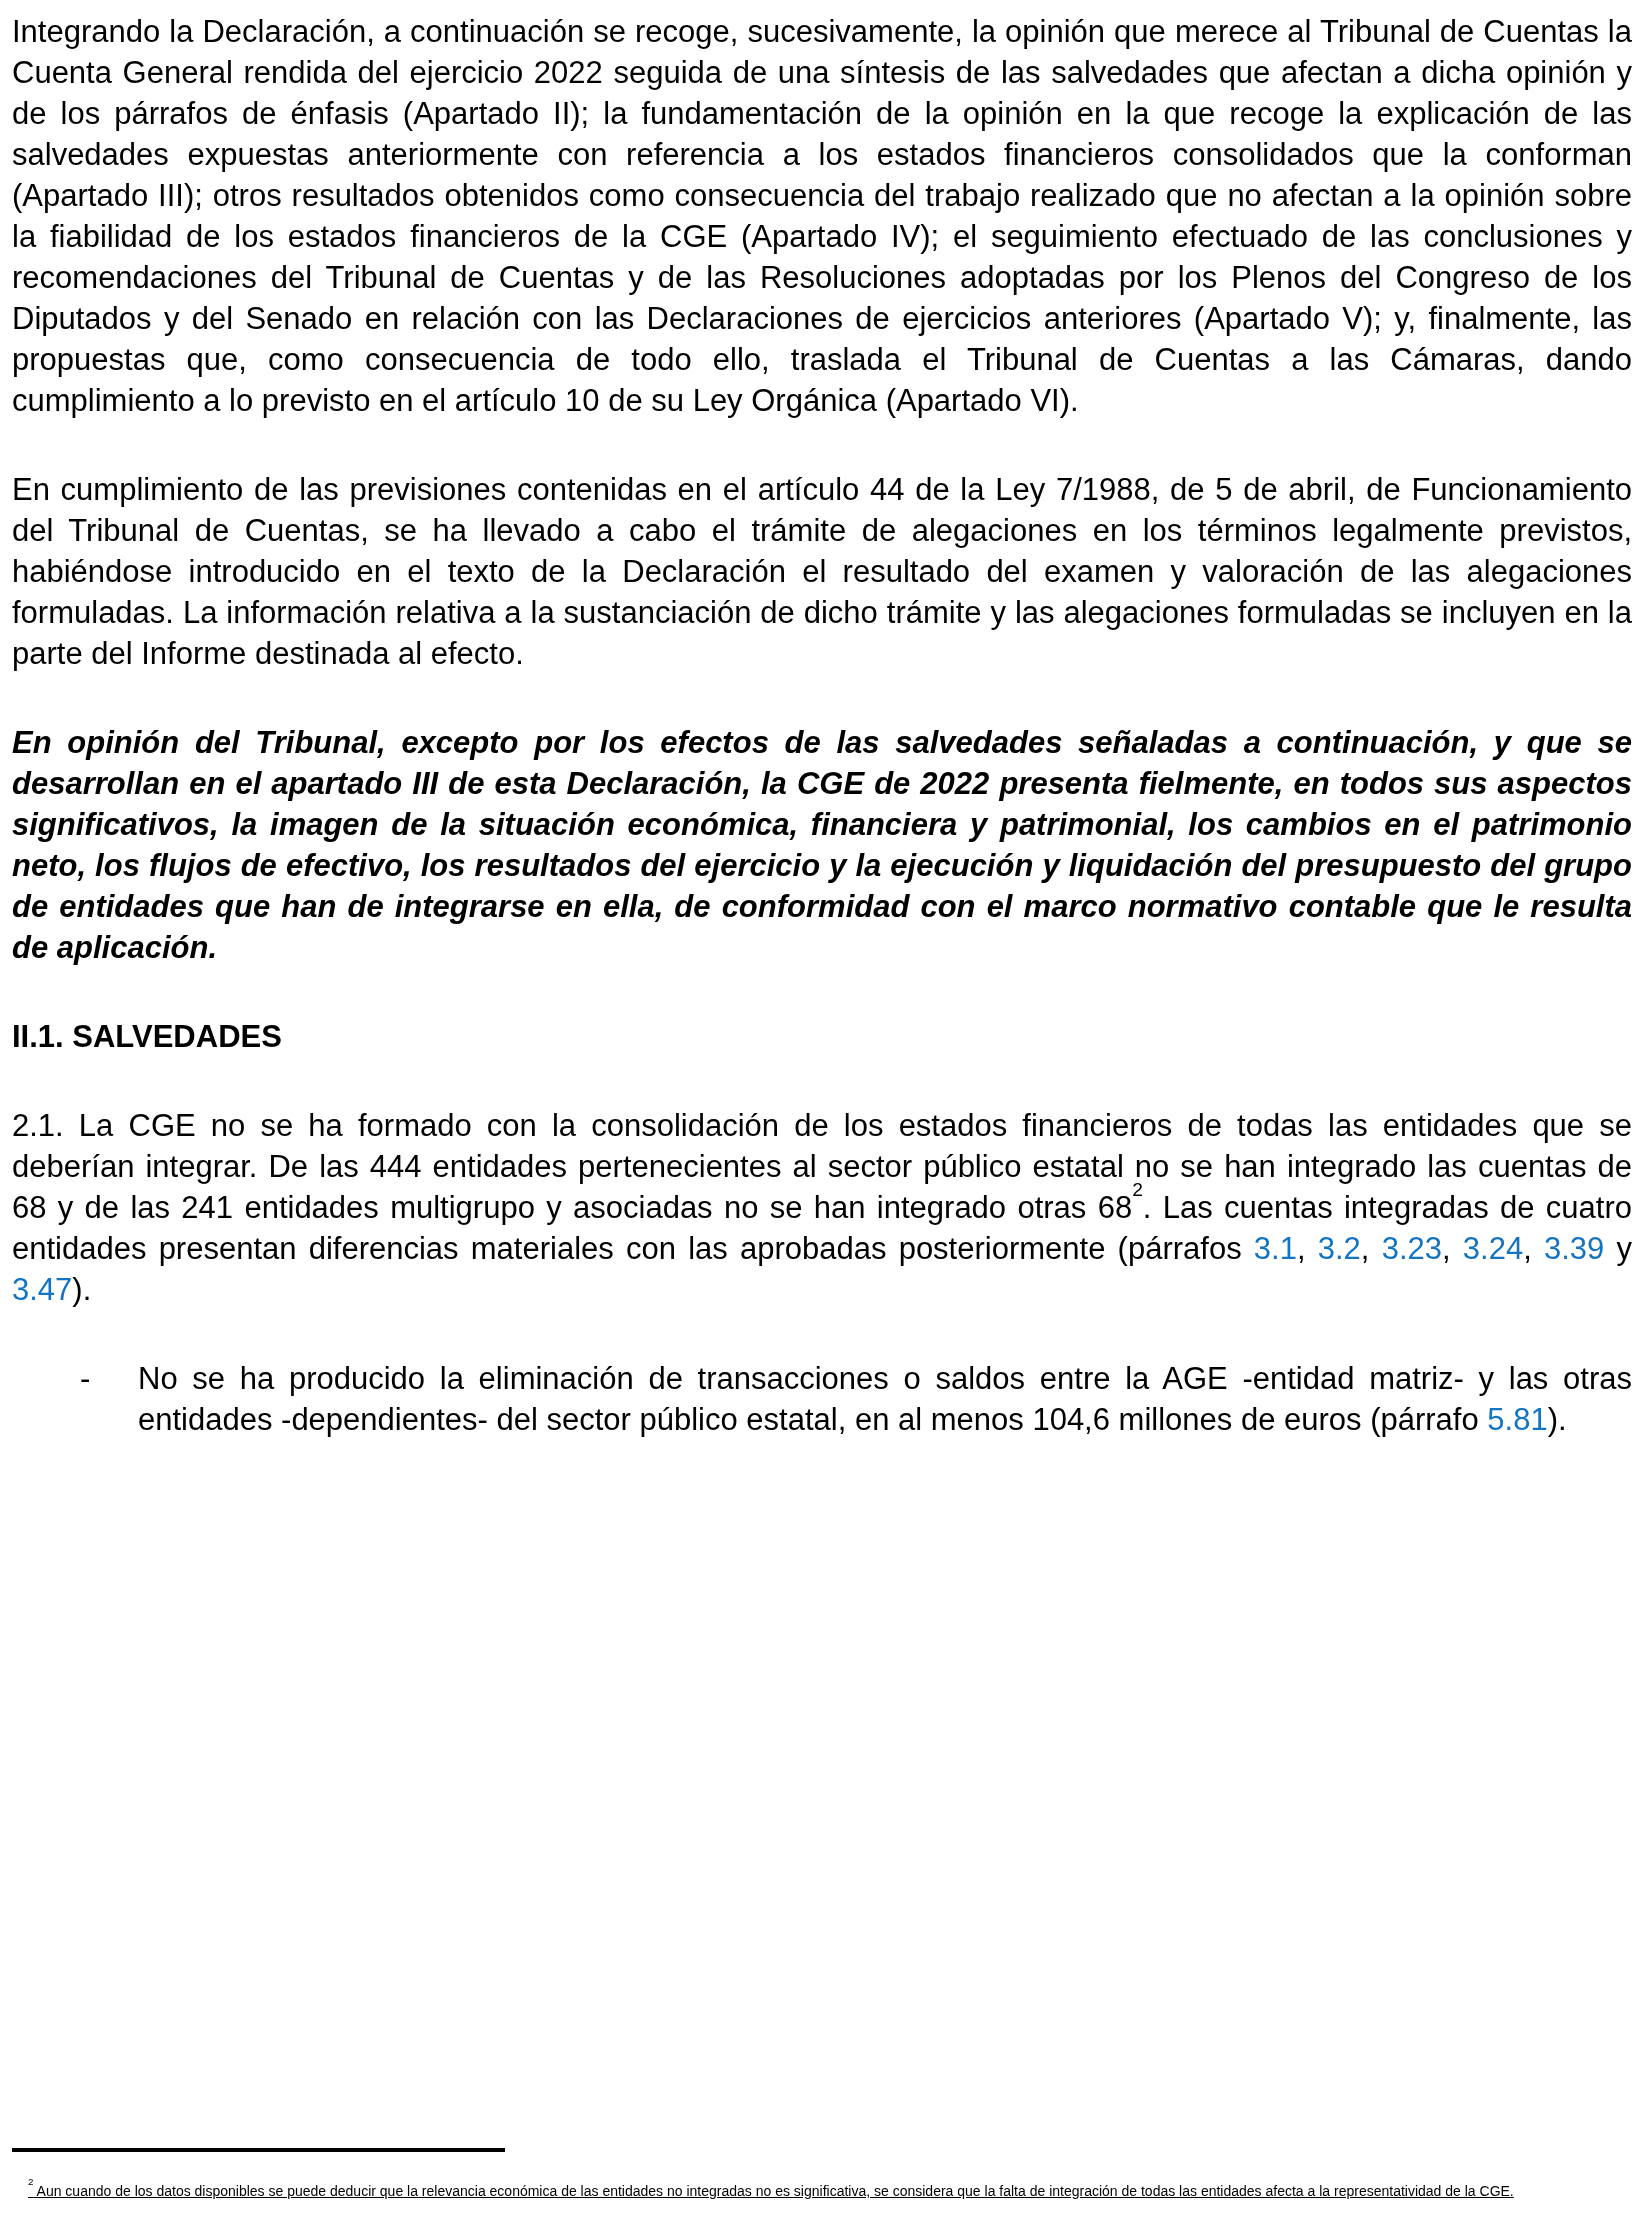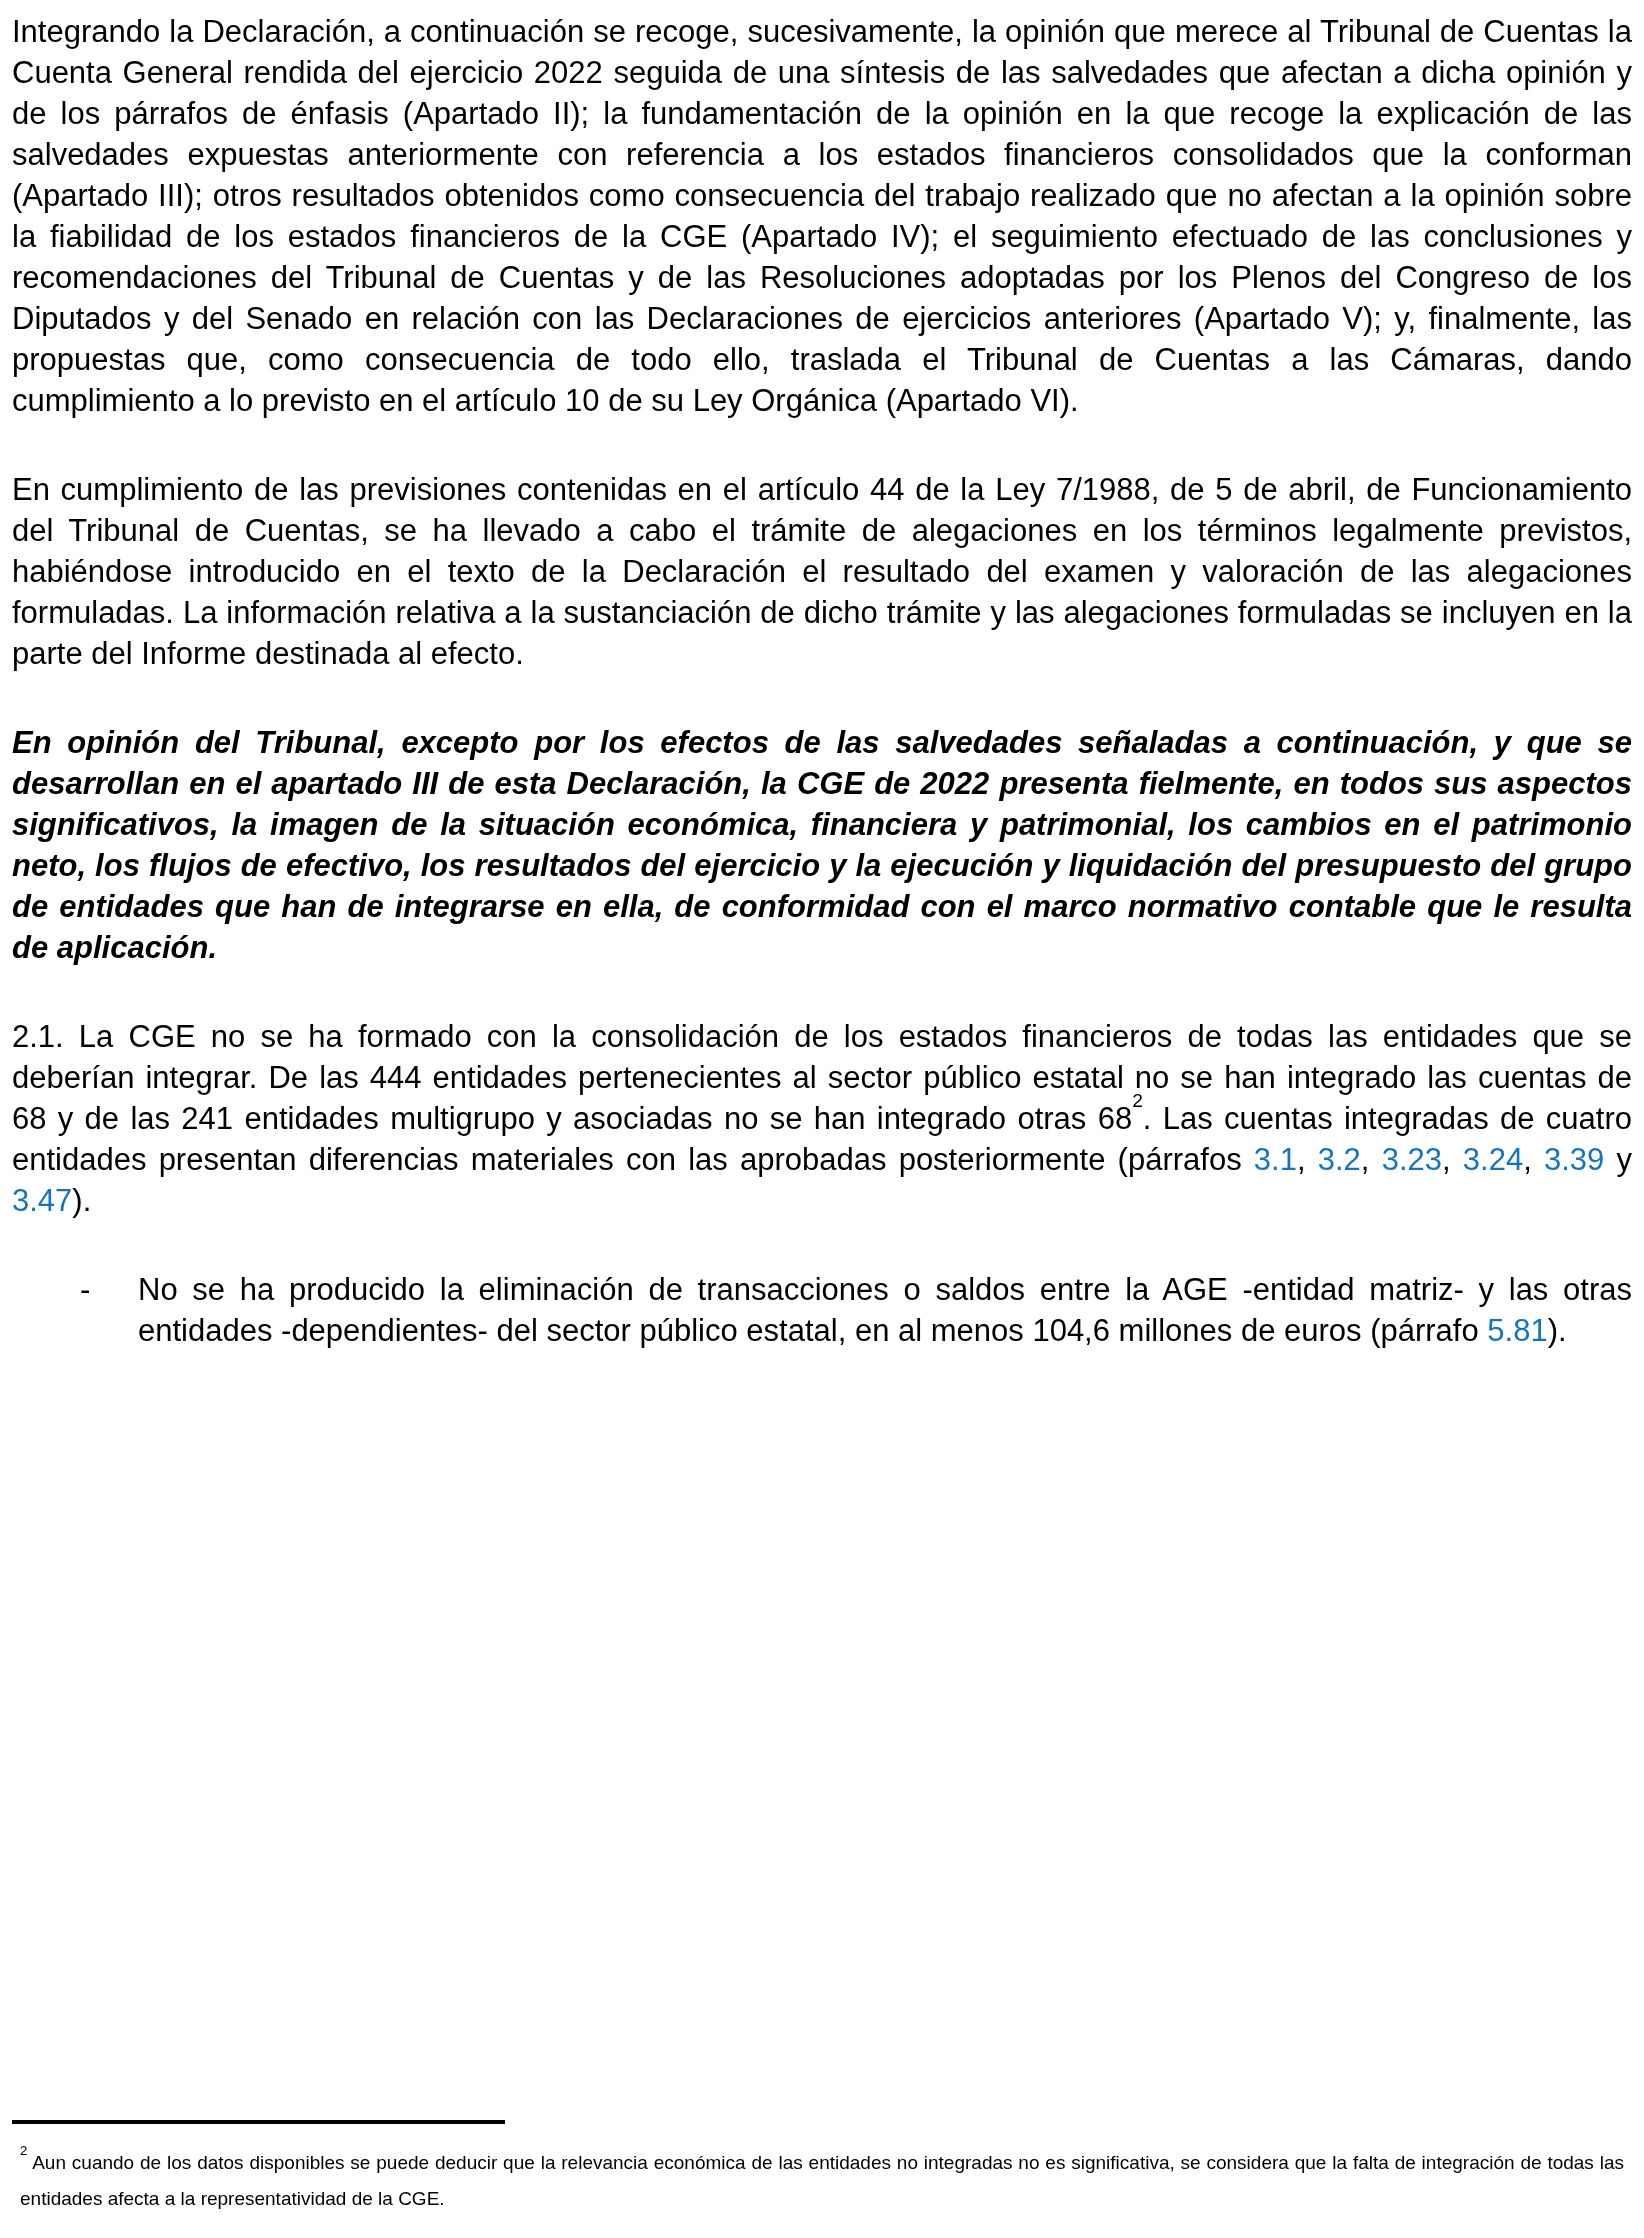--- a/index.html
+++ b/index.html
@@ -66,25 +66,26 @@
   .footer{
     margin-top:auto;
   }
   .footnote-rule{
     width:493px;
     height:3.2px;
     background:var(--text-color);
     margin:0 0 21px 0;
   }
   .footnote{
-    font-size:19px;
+    font-size:14px;
     line-height:36px;
     text-align:justify;
     text-justify:inter-word;
-    margin:8px;
+    margin:16px;
+    text-decoration:underline;
   }
   sup.fn-mark{
     font-size:70%;
     line-height:0;
     position:relative;
     top:-0.45em;
   }
 </style>
 </head>
 <body>
@@ -92,20 +93,21 @@
 <div class="page">
 
 
   <p class="para">Integrando la Declaración, a continuación se recoge, sucesivamente, la opinión que merece al Tribunal de Cuentas la Cuenta General rendida del ejercicio 2022 seguida de una síntesis de las salvedades que afectan a dicha opinión y de los párrafos de énfasis (Apartado II); la fundamentación de la opinión en la que recoge la explicación de las salvedades expuestas anteriormente con referencia a los estados financieros consolidados que la conforman (Apartado III); otros resultados obtenidos como consecuencia del trabajo realizado que no afectan a la opinión sobre la fiabilidad de los estados financieros de la CGE (Apartado IV); el seguimiento efectuado de las conclusiones y recomendaciones del Tribunal de Cuentas y de las Resoluciones adoptadas por los Plenos del Congreso de los Diputados y del Senado en relación con las Declaraciones de ejercicios anteriores (Apartado V); y, finalmente, las propuestas que, como consecuencia de todo ello, traslada el Tribunal de Cuentas a las Cámaras, dando cumplimiento a lo previsto en el artículo 10 de su Ley Orgánica (Apartado VI).</p>
 
   <p class="para">En cumplimiento de las previsiones contenidas en el artículo 44 de la Ley 7/1988, de 5 de abril, de Funcionamiento del Tribunal de Cuentas, se ha llevado a cabo el trámite de alegaciones en los términos legalmente previstos, habiéndose introducido en el texto de la Declaración el resultado del examen y valoración de las alegaciones formuladas. La información relativa a la sustanciación de dicho trámite y las alegaciones formuladas se incluyen en la parte del Informe destinada al efecto.</p>
 
 
   <p class="para opinion">En opinión del Tribunal, excepto por los efectos de las salvedades señaladas a continuación, y que se desarrollan en el apartado III de esta Declaración, la CGE de 2022 presenta fielmente, en todos sus aspectos significativos, la imagen de la situación económica, financiera y patrimonial, los cambios en el patrimonio neto, los flujos de efectivo, los resultados del ejercicio y la ejecución y liquidación del presupuesto del grupo de entidades que han de integrarse en ella, de conformidad con el marco normativo contable que le resulta de aplicación.</p>
 
+  <p class="para heading">II.1. SALVEDADES</p>
 
   <p class="para">
     <span class="lead-num">2.1.</span><span> La CGE no se ha formado con la consolidación de los estados financieros de todas las entidades que se deberían integrar. De las 444 entidades pertenecientes al sector público estatal no se han integrado las cuentas de 68 y de las 241 entidades multigrupo y asociadas no se han integrado otras 68</span><sup class="fn-ref">2</sup><span>. Las cuentas integradas de cuatro entidades presentan diferencias materiales con las aprobadas posteriormente (párrafos </span><a class="ref-link">3.1</a><span>, </span><a class="ref-link">3.2</a><span>, </span><a class="ref-link">3.23</a><span>, </span><a class="ref-link">3.24</a><span>, </span><a class="ref-link">3.39</a><span> y </span><a class="ref-link">3.47</a><span>).</span>
   </p>
 
 
   <div class="bullet-row">
     <span class="bullet-marker">-</span>
     <span class="bullet-text"><span>No se ha producido la eliminación de transacciones o saldos entre la AGE -entidad matriz- y las otras entidades -dependientes- del sector público estatal, en al menos 104,6 millones de euros (párrafo </span><a class="ref-link">5.81</a><span>).</span></span>
   </div>

